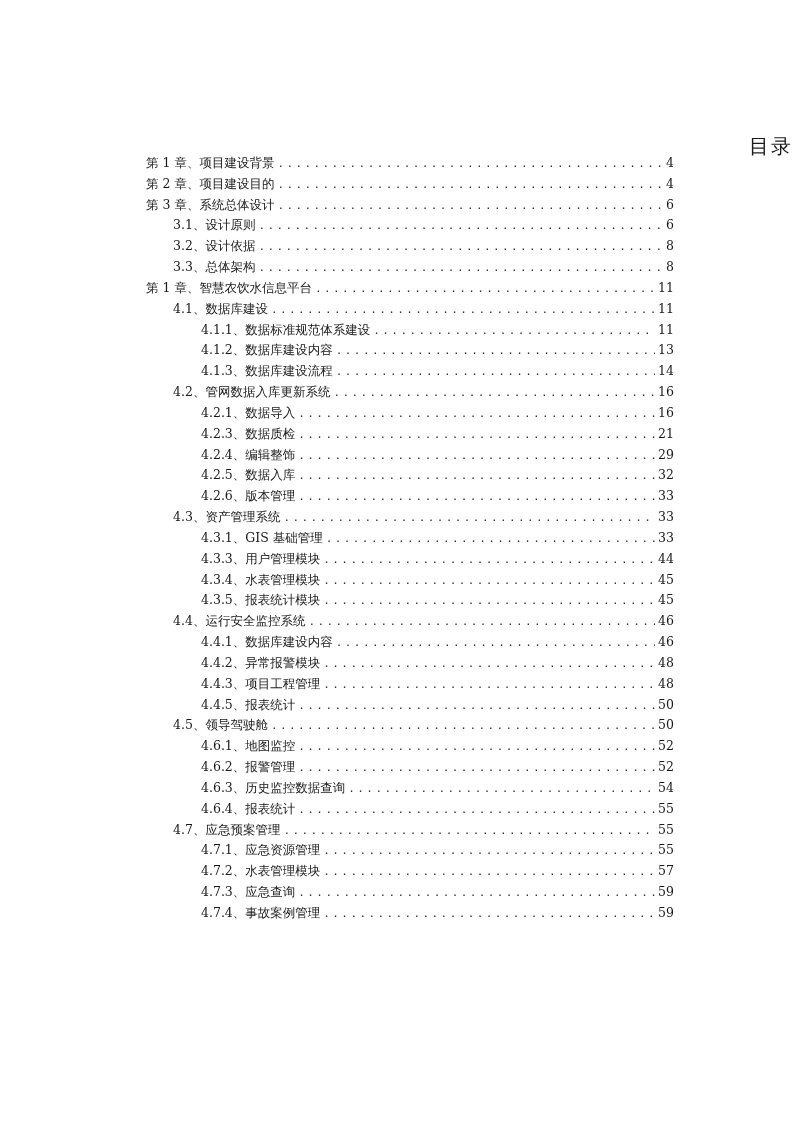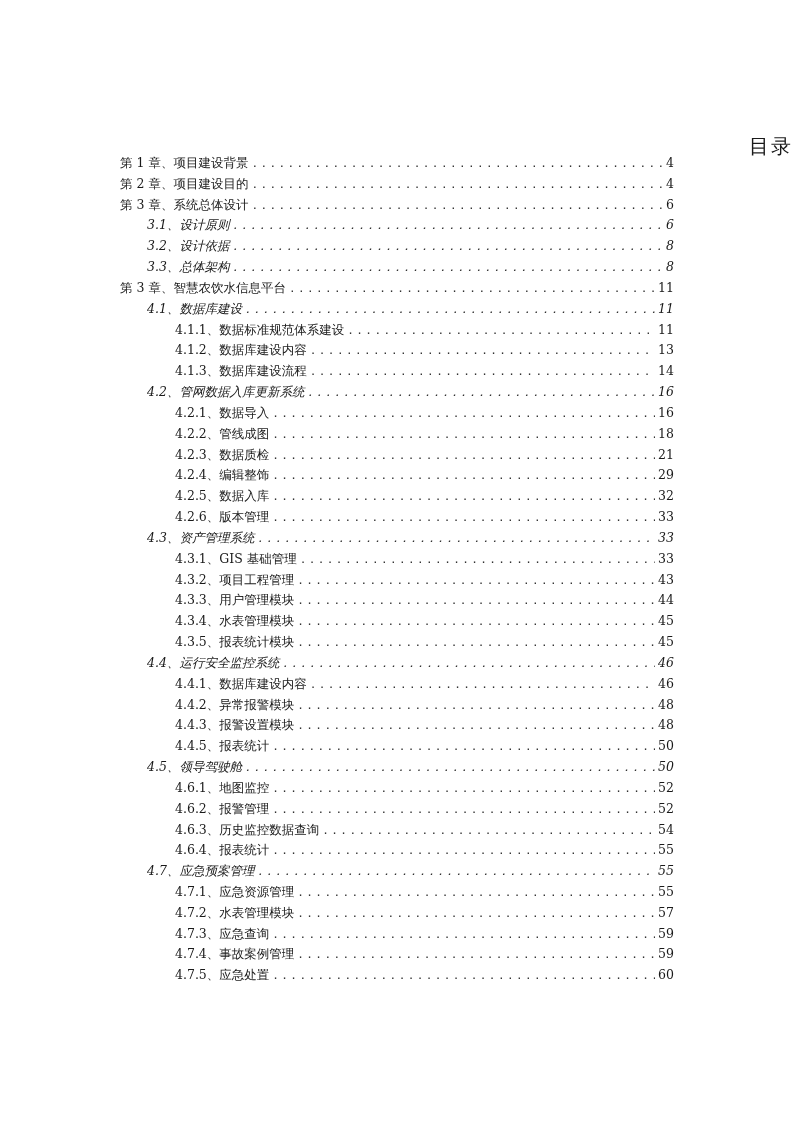--- a/index.html
+++ b/index.html
@@ -14,24 +14,24 @@
       font-family: "DejaVu Sans", sans-serif; font-weight: normal;
       letter-spacing: 2px;
     }
     .toc {
       position: absolute; top: 153px; left: 120px; width: 554px;
       margin: 0; padding: 0; list-style: none;
     }
     .toc-item {
       display: flex; align-items: baseline;
       height: 20.83px; line-height: 20.83px;
-      font-size: 12.5px; white-space: nowrap;
+      font-size: 12.5px; white-space: nowrap; margin-left: 26px;
     }
     .toc-item.l1 { padding-left: 0; }
-    .toc-item.l2 { padding-left: 27px; font-style: italic; }
+    .toc-item.l2 { padding-left: 27px; }
     .toc-item.l3 { padding-left: 55px; }
     .toc-label { flex: 0 0 auto; }
     .toc-leader {
       flex: 1 1 auto; overflow: hidden; margin: 0 3px;
       font-family: "DejaVu Sans Mono", monospace; font-size: 11px;
       letter-spacing: 2.4px; color: #333;
     }
     .toc-leader::after {
       content: "........................................................................................................................................................";
     }
@@ -67,21 +67,21 @@
     <span class="toc-label">3.2、设计依据</span>
     <span class="toc-leader"></span>
     <span class="toc-page">8</span>
   </li>
     <li class="toc-item l2">
     <span class="toc-label">3.3、总体架构</span>
     <span class="toc-leader"></span>
     <span class="toc-page">8</span>
   </li>
     <li class="toc-item l1">
-    <span class="toc-label">第 3 章、智慧农饮水信息平台</span>
+    <span class="toc-label">第 1 章、智慧农饮水信息平台</span>
     <span class="toc-leader"></span>
     <span class="toc-page">11</span>
   </li>
     <li class="toc-item l2">
     <span class="toc-label">4.1、数据库建设</span>
     <span class="toc-leader"></span>
     <span class="toc-page">11</span>
   </li>
     <li class="toc-item l3">
     <span class="toc-label">4.1.1、数据标准规范体系建设</span>
@@ -102,25 +102,20 @@
     <span class="toc-label">4.2、管网数据入库更新系统</span>
     <span class="toc-leader"></span>
     <span class="toc-page">16</span>
   </li>
     <li class="toc-item l3">
     <span class="toc-label">4.2.1、数据导入</span>
     <span class="toc-leader"></span>
     <span class="toc-page">16</span>
   </li>
     <li class="toc-item l3">
-    <span class="toc-label">4.2.2、管线成图</span>
-    <span class="toc-leader"></span>
-    <span class="toc-page">18</span>
-  </li>
-    <li class="toc-item l3">
     <span class="toc-label">4.2.3、数据质检</span>
     <span class="toc-leader"></span>
     <span class="toc-page">21</span>
   </li>
     <li class="toc-item l3">
     <span class="toc-label">4.2.4、编辑整饰</span>
     <span class="toc-leader"></span>
     <span class="toc-page">29</span>
   </li>
     <li class="toc-item l3">
@@ -137,25 +132,20 @@
     <span class="toc-label">4.3、资产管理系统</span>
     <span class="toc-leader"></span>
     <span class="toc-page">33</span>
   </li>
     <li class="toc-item l3">
     <span class="toc-label">4.3.1、GIS 基础管理</span>
     <span class="toc-leader"></span>
     <span class="toc-page">33</span>
   </li>
     <li class="toc-item l3">
-    <span class="toc-label">4.3.2、项目工程管理</span>
-    <span class="toc-leader"></span>
-    <span class="toc-page">43</span>
-  </li>
-    <li class="toc-item l3">
     <span class="toc-label">4.3.3、用户管理模块</span>
     <span class="toc-leader"></span>
     <span class="toc-page">44</span>
   </li>
     <li class="toc-item l3">
     <span class="toc-label">4.3.4、水表管理模块</span>
     <span class="toc-leader"></span>
     <span class="toc-page">45</span>
   </li>
     <li class="toc-item l3">
@@ -172,21 +162,21 @@
     <span class="toc-label">4.4.1、数据库建设内容</span>
     <span class="toc-leader"></span>
     <span class="toc-page">46</span>
   </li>
     <li class="toc-item l3">
     <span class="toc-label">4.4.2、异常报警模块</span>
     <span class="toc-leader"></span>
     <span class="toc-page">48</span>
   </li>
     <li class="toc-item l3">
-    <span class="toc-label">4.4.3、报警设置模块</span>
+    <span class="toc-label">4.4.3、项目工程管理</span>
     <span class="toc-leader"></span>
     <span class="toc-page">48</span>
   </li>
     <li class="toc-item l3">
     <span class="toc-label">4.4.5、报表统计</span>
     <span class="toc-leader"></span>
     <span class="toc-page">50</span>
   </li>
     <li class="toc-item l2">
     <span class="toc-label">4.5、领导驾驶舱</span>
@@ -230,19 +220,14 @@
   </li>
     <li class="toc-item l3">
     <span class="toc-label">4.7.3、应急查询</span>
     <span class="toc-leader"></span>
     <span class="toc-page">59</span>
   </li>
     <li class="toc-item l3">
     <span class="toc-label">4.7.4、事故案例管理</span>
     <span class="toc-leader"></span>
     <span class="toc-page">59</span>
-  </li>
-    <li class="toc-item l3">
-    <span class="toc-label">4.7.5、应急处置</span>
-    <span class="toc-leader"></span>
-    <span class="toc-page">60</span>
   </li>
   </ul>
 
 </body></html>

